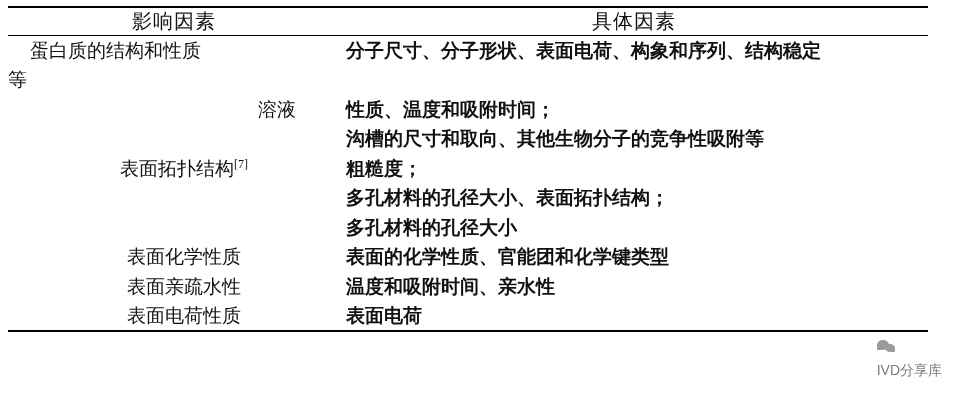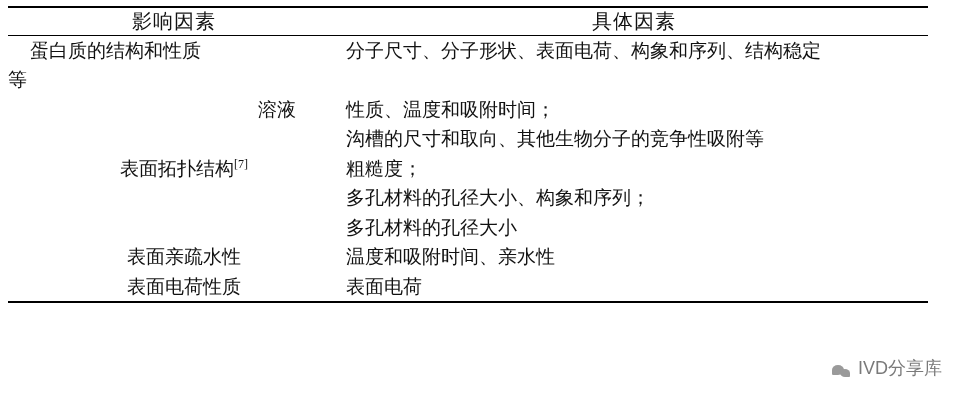--- a/index.html
+++ b/index.html
@@ -57,20 +57,21 @@
     padding: 3px 0 3px 0;
     line-height: 1.55;
   }
   tbody td.col-a {
     width: 330px;
     padding-right: 6px;
   }
   tbody td.col-b {
     width: 590px;
     padding-left: 6px;
+    font-weight: bold;
   }
   .a-indent {
     display: block;
     padding-left: 22px;
   }
   .a-center {
     display: block;
     text-align: right;
     padding-right: 38px;
   }
@@ -87,25 +88,26 @@
     display: block;
   }
   .row-pad-top td { padding-top: 7px; }
 
   
   .watermark {
     position: absolute;
     right: 14px;
     bottom: 24px;
     display: flex;
-    align-items: flex-end;
+    align-items: flex-start;
     gap: 7px;
     color: #7a7a7a;
-    font-size: 18px;
+    font-size: 14px;
     font-family: "Liberation Sans", sans-serif;
+    flex-direction: column;
   }
   .wm-logo {
     width: 19px;
     height: 16px;
     position: relative;
     display: inline-block;
   }
   .wm-logo .b1, .wm-logo .b2 {
     position: absolute;
     background: #9a9a9a;
@@ -154,25 +156,33 @@
           <span class="b-line">沟槽的尺寸和取向、其他生物分子的竞争性吸附等</span>
         </td>
       </tr>
 
       <tr class="row-pad-top">
         <td class="col-a">
           <span class="a-wrap"><span>表面拓扑结构</span><span class="sup">[7]</span></span>
         </td>
         <td class="col-b">
           <span class="b-line">粗糙度；</span>
-          <span class="b-line">多孔材料的孔径大小、构象和序列；</span>
+          <span class="b-line">多孔材料的孔径大小、表面拓扑结构；</span>
           <span class="b-line">多孔材料的孔径大小</span>
         </td>
       </tr>
 
+      <tr class="row-pad-top">
+        <td class="col-a">
+          <span class="a-wrap">表面化学性质</span>
+        </td>
+        <td class="col-b">
+          <span class="b-line">表面的化学性质、官能团和化学键类型</span>
+        </td>
+      </tr>
 
       <tr>
         <td class="col-a">
           <span class="a-wrap">表面亲疏水性</span>
         </td>
         <td class="col-b">
           <span class="b-line">温度和吸附时间、亲水性</span>
         </td>
       </tr>
 

